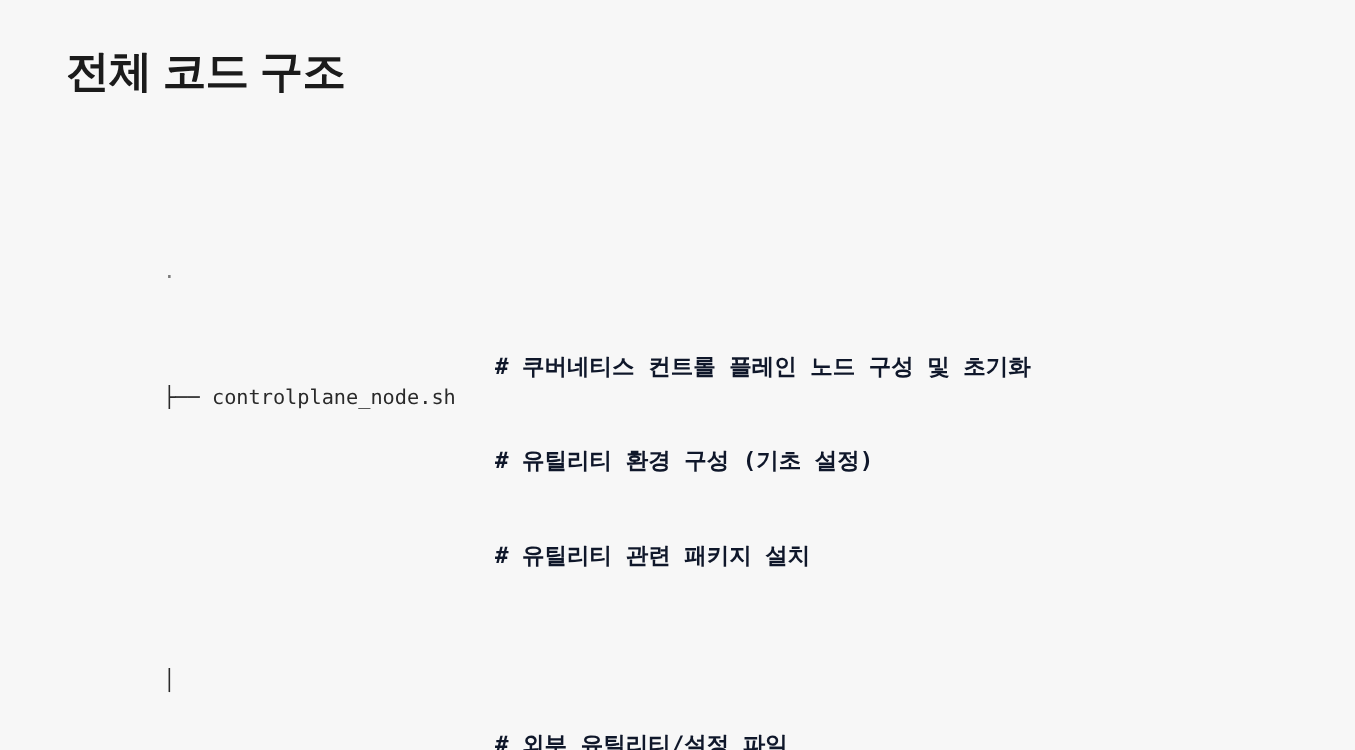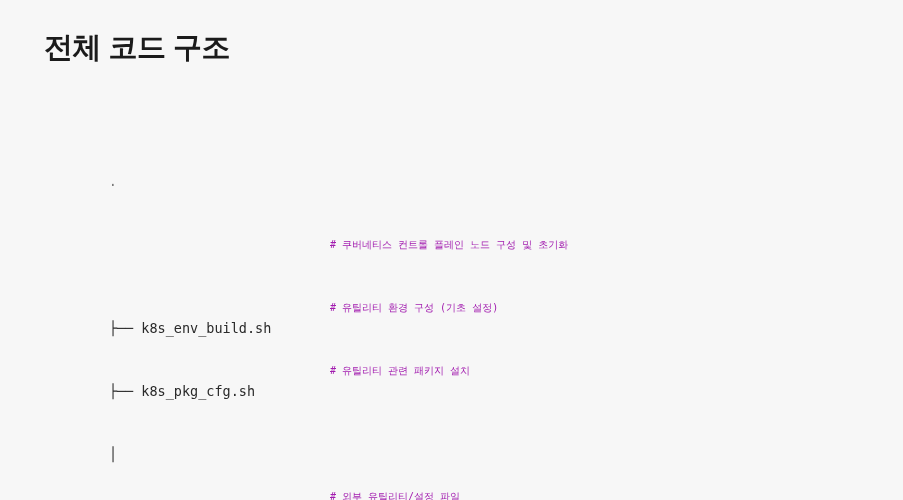--- a/index.html
+++ b/index.html
@@ -46,49 +46,49 @@
     position: relative;
   }
   .tree-branch {
     display: inline-block;
     vertical-align: top;
   }
   .tree-comment {
     position: absolute;
     left: 270px;
     top: 0;
-    color: #a21caf;
+    color: #0f172a;
     font-family: "DejaVu Sans Mono", "Liberation Mono", monospace;
-    font-size: 10px;
+    font-size: 15px;
+    font-weight: bold;
   }
   .root-dot {
     color: #7a7a7a;
   }
 </style>
 </head>
 <body>
 
 <div class="page">
 
   <div class="page-title">전체 코드 구조</div>
 
   <div class="tree">
     <div class="tree-row">
       <span class="tree-branch root-dot">.</span>
     </div>
 
     <div class="tree-row">
+      <span class="tree-branch">├── controlplane_node.sh</span>
       <span class="tree-comment"># 쿠버네티스 컨트롤 플레인 노드 구성 및 초기화</span>
     </div>
     <div class="tree-row">
-      <span class="tree-branch">├── k8s_env_build.sh</span>
       <span class="tree-comment"># 유틸리티 환경 구성 (기초 설정)</span>
     </div>
     <div class="tree-row">
-      <span class="tree-branch">├── k8s_pkg_cfg.sh</span>
       <span class="tree-comment"># 유틸리티 관련 패키지 설치</span>
     </div>
     <div class="tree-row">
       <span class="tree-branch">│</span>
       <span class="tree-comment"></span>
     </div>
     <div class="tree-row">
       
       <span class="tree-comment"># 외부 유틸리티/설정 파일</span>
     </div>

